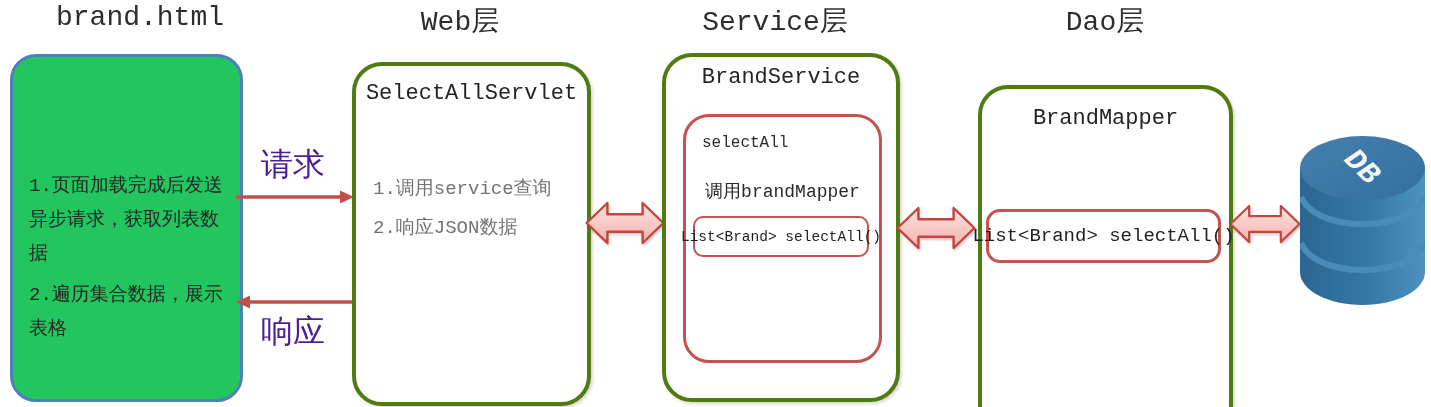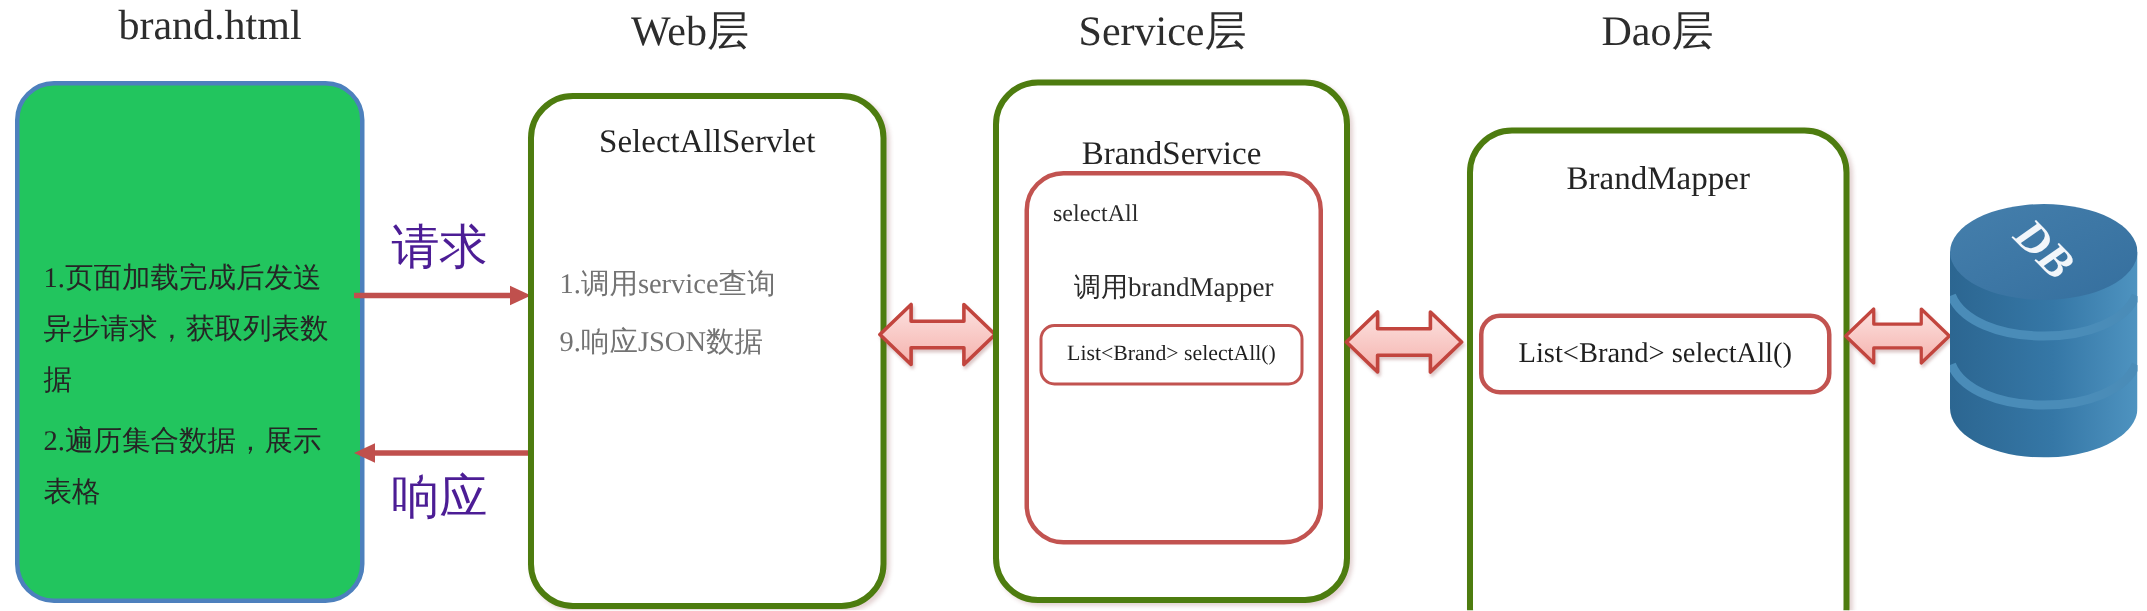--- a/index.html
+++ b/index.html
@@ -1,18 +1,18 @@
 <!DOCTYPE html>
 <html><head>
 <meta charset="utf-8">
 <style>
   html,body{margin:0;padding:0;background:#ffffff;}
   #canvas{
     position:relative;width:1431px;height:407px;background:#ffffff;
-    font-family:Liberation Serif, serif;overflow:hidden;
+    font-family:Liberation Mono, monospace;overflow:hidden;
     color:#2a2a2a;
     border-radius:31px;
   }
   .layer-title{
     position:absolute;top:2px;font-size:28px;color:#2d2d2d;
     text-align:center;white-space:nowrap;
   }
   
   .blue-box{
     position:absolute;left:10px;top:54px;width:227px;height:342px;
@@ -86,36 +86,36 @@
   <svg class="harrow" style="left:236px;top:294px;" viewBox="0 0 118 16">
     <line x1="13" y1="8" x2="118" y2="8" stroke="#c0504d" stroke-width="3.6"></line>
     <polygon points="14,1.5 0,8 14,14.5" fill="#c0504d"></polygon>
   </svg>
   <div class="hlabel" style="left:238px;top:310px;">响应</div>
 
   <div class="red-box web-box">
     <div class="box-title" style="top:15px;">SelectAllServlet</div>
     <div class="web-steps">
       <div>1.调用service查询</div>
-      <div>9.响应JSON数据</div>
+      <div>2.响应JSON数据</div>
     </div>
   </div>
 
   <svg class="bidir" style="left:585px;top:197px;" width="80" height="52" viewBox="0 0 100 62">
     <defs>
       <linearGradient id="pinkGrad" x1="0" y1="0" x2="0" y2="1">
         <stop offset="0%" stop-color="#fce2e0"></stop>
         <stop offset="100%" stop-color="#f5b2ad"></stop>
       </linearGradient>
     </defs>
     <polygon points="2,31 28,6 28,20 72,20 72,6 98,31 72,56 72,42 28,42 28,56" fill="url(#pinkGrad)" stroke="#c2453e" stroke-width="3" stroke-linejoin="round"></polygon>
   </svg>
 
   <div class="red-box service-box">
-    <div class="box-title" style="top:32px;text-align:center;">BrandService</div>
+    <div class="box-title" style="top:8px;text-align:center;">BrandService</div>
     <div class="method-box">
       <div class="method-title">selectAll</div>
       <div class="method-call">调用brandMapper</div>
       <div class="code-box code-box-sm">
         <span>List&lt;Brand&gt; selectAll()</span>
       </div>
     </div>
   </div>
 
   <svg class="bidir" style="left:896px;top:202px;" width="80" height="52" viewBox="0 0 100 62">

